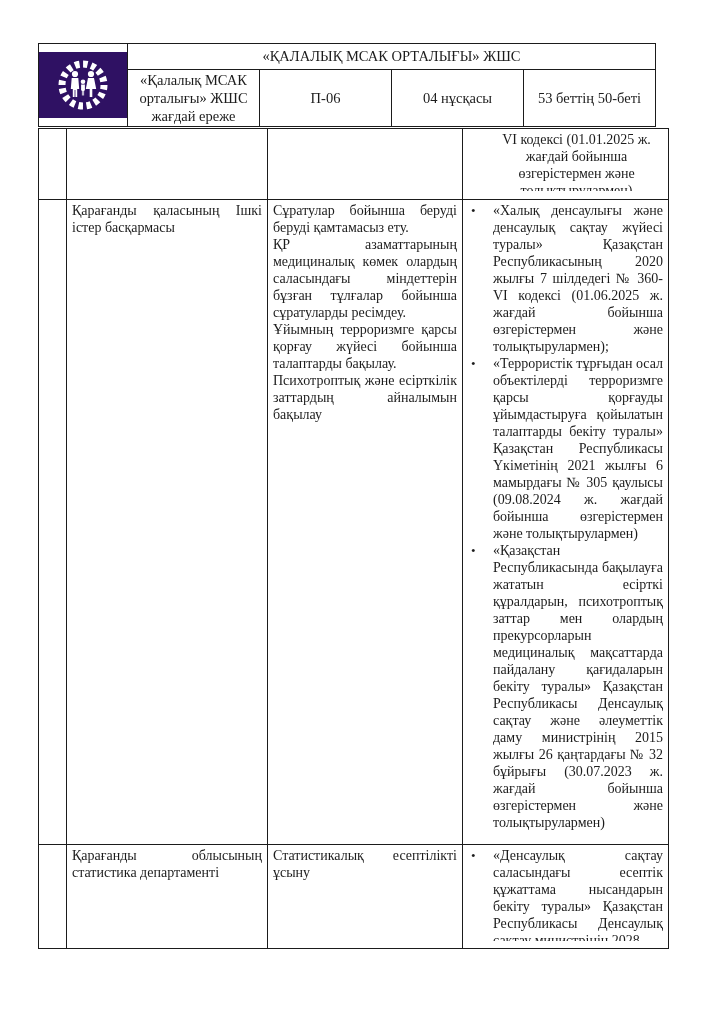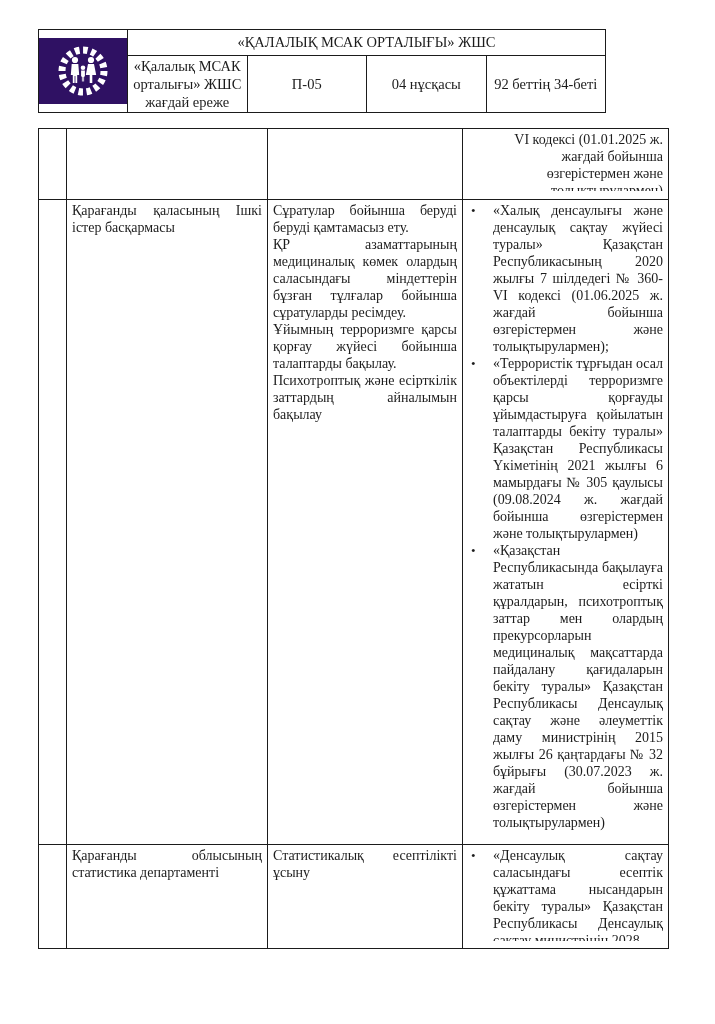--- a/index.html
+++ b/index.html
@@ -19,22 +19,22 @@
     position: absolute;
     inset: 0;
     background: #ffffff;
     overflow: hidden;
   }
 
   
   .header-table {
     position: absolute;
     left: 38px;
-    top: 29px;
-    width: 568px;
+    top: 43px;
+    width: 618px;
     border-collapse: collapse;
     table-layout: fixed;
   }
   .header-table td {
     border: 1.5px solid #1b1b1b;
     padding: 1px 4px;
     text-align: center;
     vertical-align: middle;
     font-size: 14.5px;
     line-height: 1.25;
@@ -92,21 +92,21 @@
     text-align: left;
     padding-left: 3px;
     font-size: 13px;
     line-height: 17px;
   }
   .ref-item .ref-text {
     flex: 1 1 auto;
     text-align: justify;
   }
   .ref-item.no-bullet { padding-left: 22px; }
-  .ref-item.no-bullet .ref-text { text-align: right; }
+  .ref-item.no-bullet .ref-text { text-align: center; }
 </style>
 </head>
 <body>
 
 <div class="page">
 
   <table class="header-table">
     <tbody>
       <tr>
         <td class="logo-cell" rowspan="2">
@@ -124,23 +124,23 @@
                   <path d="M5,-7 L11,-7 L13.2,4 L9.3,4 L9.3,12 L6.7,12 L6.7,4 L2.8,4 Z"></path>
                 </g>
               </g>
             </svg>
           </span>
         </td>
         <td class="org-title-cell" colspan="4">«ҚАЛАЛЫҚ МСАК ОРТАЛЫҒЫ» ЖШС</td>
       </tr>
       <tr>
         <td class="doc-title-cell">«Қалалық МСАК орталығы» ЖШС жағдай ереже</td>
-        <td class="doc-code-cell">П-05</td>
+        <td class="doc-code-cell">П-06</td>
         <td class="version-cell">04 нұсқасы</td>
-        <td class="pageinfo-cell">92 беттің 34-беті</td>
+        <td class="pageinfo-cell">53 беттің 50-беті</td>
       </tr>
     </tbody>
   </table>
 
   <table class="main-table">
     <colgroup>
       <col class="c-index">
         <col class="c-org">
         <col class="c-func">
         <col class="c-refs">

